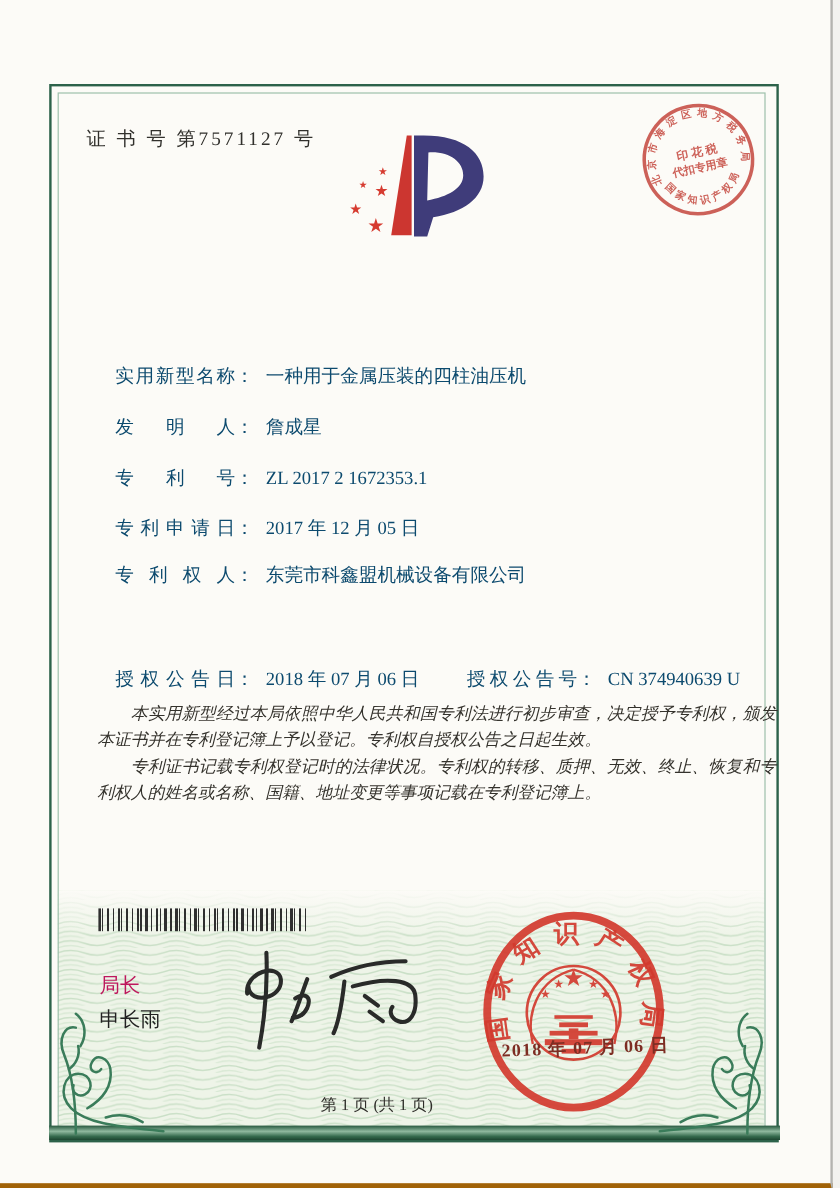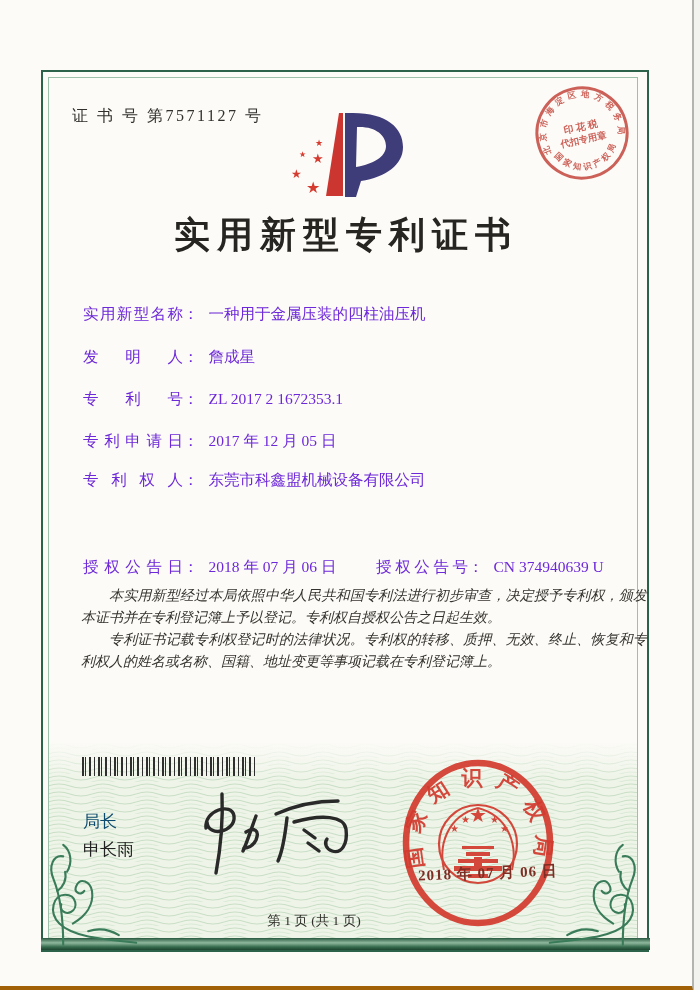--- a/index.html
+++ b/index.html
@@ -14,37 +14,37 @@
                border:1px solid #9dc0ab;}
   .frame-band{position:absolute;left:41px;top:938px;width:609px;height:12px;
               background:linear-gradient(180deg,#27583f 0%,#8fb89e 40%,#356a4d 75%,#1d4530 100%);}
   
   .cert-no{position:absolute;left:72px;top:106px;font-size:16px;letter-spacing:2.5px;color:#31302c;}
   .logo{position:absolute;left:285px;top:100px;width:142px;height:104px;}
   .tax-stamp{position:absolute;left:533px;top:84px;width:98px;height:98px;transform:rotate(-12deg);opacity:.92;}
   .title{position:absolute;left:0;top:211px;width:692px;text-align:center;
          font-size:36px;font-weight:700;letter-spacing:7px;color:#262521;}
   
-  .frow{position:absolute;left:83px;width:563px;font-size:15.5px;line-height:22px;color:#6d28d9;}
+  .frow{position:absolute;left:96px;width:563px;font-size:15.5px;line-height:22px;color:#0c4a6e;}
   .flabel{display:inline-block;width:100px;text-align:justify;text-align-last:justify;vertical-align:top;}
   .flabel.narrow{width:68px;}
   .fcolon{display:inline-block;margin-right:10px;vertical-align:top;}
   .fval{display:inline-block;vertical-align:top;}
   .addr-val{display:inline-block;width:470px;line-height:23px;vertical-align:top;}
   .grant-no-group{position:absolute;left:293px;top:0;white-space:nowrap;}
   .grant-no-group .flabel{width:92px;}
   
   .paras{position:absolute;left:81px;top:585px;width:566px;font-size:14px;line-height:22px;
          text-align:justify;color:#34322c;font-style:italic;}
   .paras p{margin:0;text-indent:2em;}
   
   .waves{position:absolute;left:48px;top:742px;width:589px;height:197px;}
   .barcode{position:absolute;left:82px;top:757px;width:176px;height:19px;
            background:repeating-linear-gradient(90deg,#2f2f2f 0 2px,transparent 2px 3px,#2f2f2f 3px 4px,transparent 4px 7px,#2f2f2f 7px 9px,transparent 9px 12px,#2f2f2f 12px 13px,transparent 13px 16px);}
-  .director-title{position:absolute;left:83px;top:810px;font-size:17px;color:#0c4a6e;font-family:"Liberation Sans","DejaVu Sans",sans-serif;text-align:right;}
+  .director-title{position:absolute;left:83px;top:810px;font-size:17px;color:#be185d;font-family:"Liberation Sans","DejaVu Sans",sans-serif;text-align:right;}
   .director-name{position:absolute;left:83px;top:838px;font-size:17px;color:#222;font-family:Liberation Mono, monospace;}
   .signature{position:absolute;left:188px;top:788px;width:182px;height:90px;}
   .seal{position:absolute;left:398px;top:758px;width:160px;height:170px;}
   .seal-date{position:absolute;left:418px;top:864px;font-size:15px;letter-spacing:1px;
              color:#7d2d23;transform:rotate(-2deg);font-weight:600;}
   .page-footer{position:absolute;left:239px;top:912px;width:150px;text-align:center;
                font-size:13.5px;color:#2f2e2a;}
   .orn{position:absolute;width:96px;height:118px;}
   .orn.left{left:44px;top:830px;}
   .orn.right{left:546px;top:830px;transform:scaleX(-1);}
@@ -119,21 +119,20 @@
     <text font-size="8.5" fill="#c9554c" letter-spacing="4.5" font-weight="700">
       <textPath href="#tsTop" startOffset="50%" text-anchor="middle">北京市海淀区地方税务局</textPath>
     </text>
     <text font-size="8.5" fill="#c9554c" letter-spacing="3" font-weight="700">
       <textPath href="#tsBot" startOffset="50%" text-anchor="middle">国家知识产权局</textPath>
     </text>
     <text x="50" y="47" text-anchor="middle" font-size="10" fill="#c9554c" font-weight="700">印 花 税</text>
     <text x="50" y="60" text-anchor="middle" font-size="9.5" fill="#c9554c" font-weight="700">代扣专用章</text>
   </svg>
 
-  <div class="title">实用新型专利证书</div>
 
   <div class="frow" style="top:303px">
     <span class="flabel">实用新型名称</span><span class="fcolon">：</span><span class="fval">一种用于金属压装的四柱油压机</span>
   </div>
   <div class="frow" style="top:346px">
     <span class="flabel">发明人</span><span class="fcolon">：</span><span class="fval">詹成星</span>
   </div>
   <div class="frow" style="top:388px">
     <span class="flabel">专利号</span><span class="fcolon">：</span><span class="fval">ZL 2017 2 1672353.1</span>
   </div>

